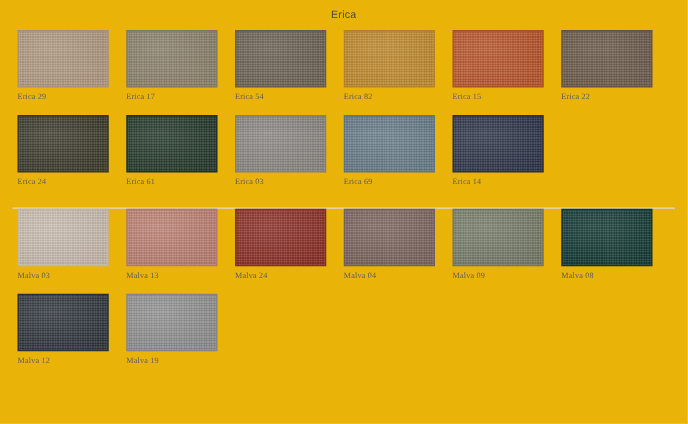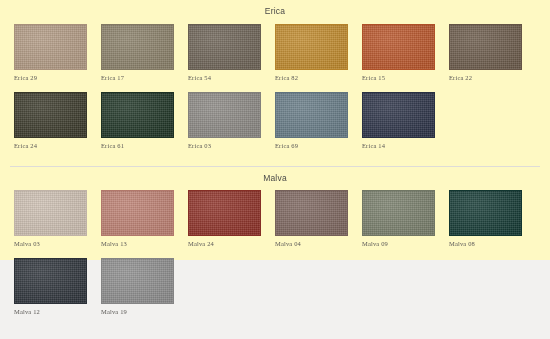--- a/index.html
+++ b/index.html
@@ -10,23 +10,23 @@
   }
   body {
     width: 550px;
     height: 339px;
     background: #f2f1ef;
     font-family: "Liberation Serif", serif;
     overflow: hidden;
   }
   .catalog {
     width: 550px;
-    height: 260px;
+    height: 339px;
     position: relative;
-    background: #fef9c3;
+    background: #eab308;
   }
   .section {
     padding: 0;
   }
   .section-header {
     text-align: center;
     font-size: 8.5px;
     color: #4a4a48;
     letter-spacing: 0.2px;
     font-family: "Liberation Sans", sans-serif;
@@ -166,21 +166,20 @@
             <div class="sheen"></div>
           </div>
           <div class="swatch-label">Erica 14</div>
         </div>
       </div>
   </div>
 
   <div class="section-divider"></div>
 
   <div class="section">
-    <div class="section-header">Malva</div>
     <div class="swatch-grid" id="grid-1">
         <div class="swatch-cell">
           <div class="swatch-chip" style="background-color: rgb(205, 191, 178);">
             <div class="weave"></div>
             <div class="sheen"></div>
           </div>
           <div class="swatch-label">Malva 03</div>
         </div>
         <div class="swatch-cell">
           <div class="swatch-chip" style="background-color: rgb(189, 128, 114);">

